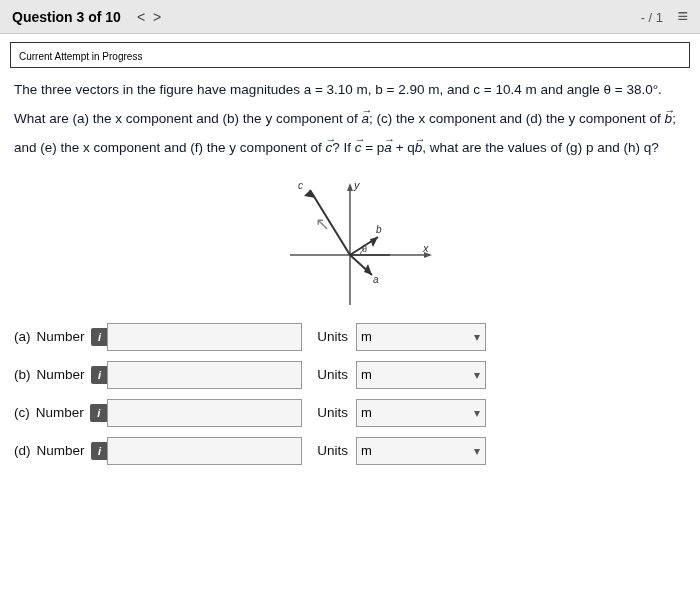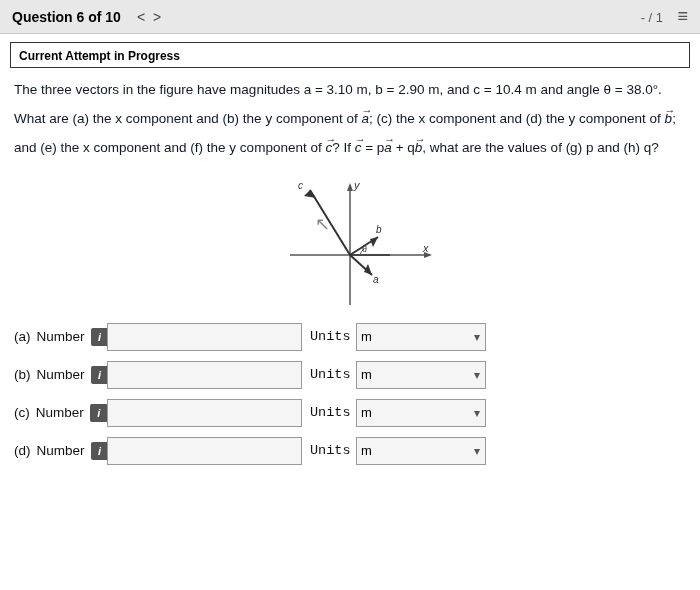--- a/index.html
+++ b/index.html
@@ -46,22 +46,22 @@
     .top-bar-right {
       font-size: 13px;
       color: #555;
     }
     .current-attempt-bar {
       border: 1.5px solid #333;
       margin: 8px 10px 6px 10px;
       padding: 4px 8px;
     }
     .current-attempt-bar span {
-      font-weight: bold;
-      font-size: 12px;
+      font-weight: normal;
+      font-size: 10px;
     }
     .question-body {
       padding: 6px 14px 4px 14px;
       font-size: 13.5px;
       line-height: 1.55;
       color: #0f172a;
     }
     .question-body p {
       margin-bottom: 4px;
     }
@@ -117,21 +117,20 @@
       width: 195px;
       height: 28px;
       padding: 2px 6px;
       font-size: 13px;
     }
     .units-label {
       font-size: 13.5px;
       color: #111;
       width: 38px;
       text-align: right;
-      font-family: Liberation Mono, monospace;
     }
     .units-select {
       border: 1px solid #999;
       background: #f5f5f5;
       width: 130px;
       height: 28px;
       font-size: 13px;
       padding: 2px 4px;
       appearance: none;
       -webkit-appearance: none;
@@ -153,21 +152,21 @@
       color: #555;
     }
   </style>
 </head>
 <body>
 
 <div class="page">
 
   <div class="top-bar">
     <div class="top-bar-left">
-      <span class="top-bar-title">Question 6 of 10</span>
+      <span class="top-bar-title">Question 3 of 10</span>
       <div class="nav-arrows">
         <span class="nav-arrow">&lt;</span>
         <span class="nav-arrow">&gt;</span>
       </div>
     </div>
     <div class="top-bar-right">
       <span>- / 1</span>
       &nbsp;&nbsp;
       <span style="font-size:18px;cursor:pointer;">≡</span>
     </div>

